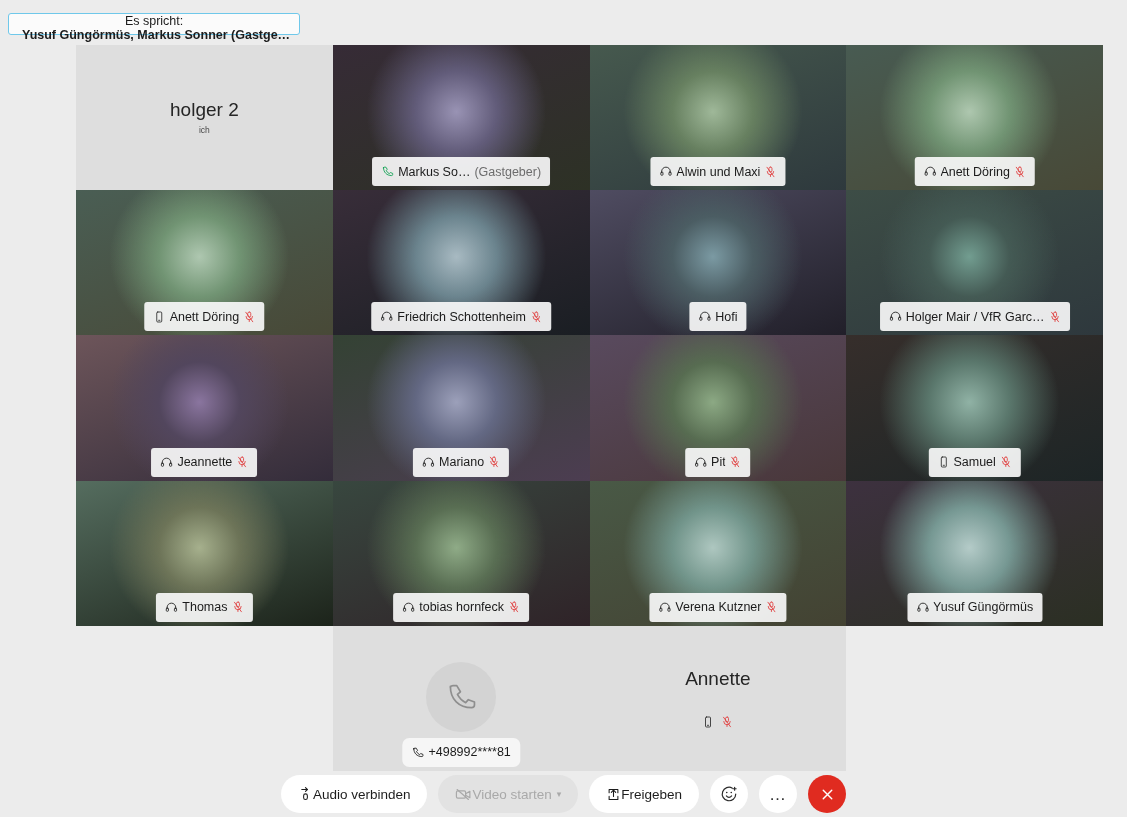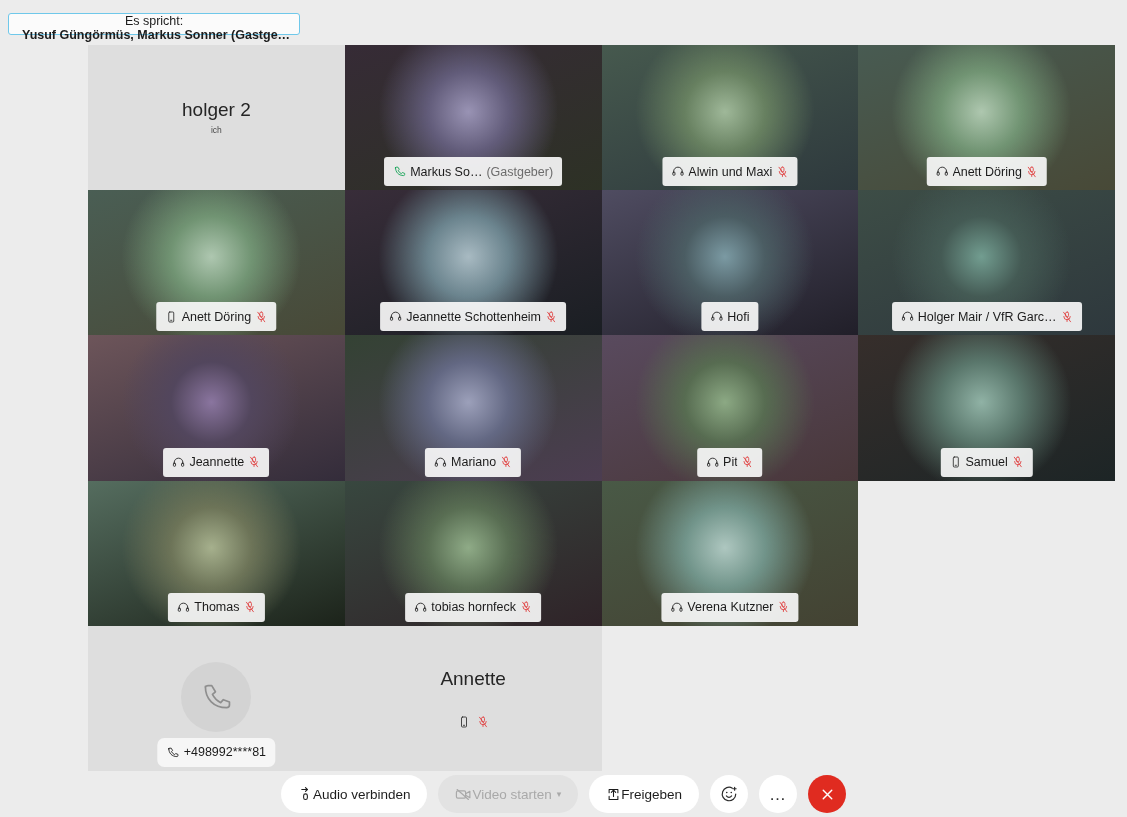--- a/index.html
+++ b/index.html
@@ -34,21 +34,21 @@
     white-space: nowrap;
     z-index: 40;
     flex-direction: column;
   }
   #speaker-banner .sb-prefix { font-weight: 400; }
   #speaker-banner .sb-names { font-weight: 700; margin-left: 4px; }
 
   
   #grid {
     position: absolute;
-    left: 88px;
+    left: 76px;
     top: 45px;
     width: 1027px;
     height: 726px;
     display: grid;
     grid-template-columns: repeat(4, 256.75px);
     grid-auto-rows: 145.2px;
   }
 
   .tile {
     position: relative;
@@ -271,21 +271,21 @@
     <div class="tile">
       <div class="photo" style="background-image: radial-gradient(circle at 48% 46%, rgb(168, 186, 194) 0%, rgb(107, 132, 142) 26%, transparent 58%), linear-gradient(160deg, rgb(56, 45, 57) 0%, rgb(26, 30, 35) 100%);"></div>
       <div class="badge">
         <span class="icon">
           <svg viewBox="0 0 24 24" fill="none" stroke-width="1.7" stroke-linecap="round" stroke-linejoin="round" width="13" height="13" stroke="#2b2b2b">
             <path d="M4 14v-2a8 8 0 0 1 16 0v2"></path>
             <rect x="2.5" y="13" width="4" height="6" rx="1.6"></rect>
             <rect x="17.5" y="13" width="4" height="6" rx="1.6"></rect>
           </svg>
         </span>
-        <span class="bname">Jeannette Schottenheim</span>
+        <span class="bname">Friedrich Schottenheim</span>
         <span class="icon">
           <svg viewBox="0 0 24 24" fill="none" stroke-width="1.7" stroke-linecap="round" stroke-linejoin="round" width="12" height="12" stroke="#e03a3a">
             <rect x="9" y="2" width="6" height="10" rx="3"></rect>
             <path d="M5.5 11a6.5 6.5 0 0 0 13 0"></path>
             <path d="M12 17.5V21"></path>
             <path d="M5 2.5l14 19"></path>
           </svg>
         </span>
       </div>
     </div>
@@ -460,20 +460,33 @@
         </span>
         <span class="bname">Verena Kutzner</span>
         <span class="icon">
           <svg viewBox="0 0 24 24" fill="none" stroke-width="1.7" stroke-linecap="round" stroke-linejoin="round" width="12" height="12" stroke="#e03a3a">
             <rect x="9" y="2" width="6" height="10" rx="3"></rect>
             <path d="M5.5 11a6.5 6.5 0 0 0 13 0"></path>
             <path d="M12 17.5V21"></path>
             <path d="M5 2.5l14 19"></path>
           </svg>
         </span>
+      </div>
+    </div>
+    <div class="tile active">
+      <div class="photo" style="background-image: radial-gradient(circle at 48% 46%, rgb(180, 203, 200) 0%, rgb(118, 152, 147) 26%, transparent 58%), linear-gradient(160deg, rgb(61, 49, 63) 0%, rgb(43, 47, 35) 100%);"></div>
+      <div class="badge">
+        <span class="icon">
+          <svg viewBox="0 0 24 24" fill="none" stroke-width="1.7" stroke-linecap="round" stroke-linejoin="round" width="13" height="13" stroke="#2b2b2b">
+            <path d="M4 14v-2a8 8 0 0 1 16 0v2"></path>
+            <rect x="2.5" y="13" width="4" height="6" rx="1.6"></rect>
+            <rect x="17.5" y="13" width="4" height="6" rx="1.6"></rect>
+          </svg>
+        </span>
+        <span class="bname">Yusuf Güngörmüs</span>
       </div>
     </div>
     <div class="tile empty"></div>
     <div class="tile placeholder">
       <div class="ph-avatar">
         <svg viewBox="0 0 24 24" fill="none" stroke-width="1.2" stroke-linecap="round" stroke-linejoin="round" width="34" height="34" stroke="#8e8e8e">
           <path d="M4.5 4.5c0 9 6 15 15 15 1.3 0 2-0.8 2-1.8v-2.2l-4.3-1.6-1.9 2.1a13 13 0 0 1-5.8-5.8l2.1-1.9L9 4H6.5c-1.1 0-2 .6-2 1.5z"></path>
         </svg>
       </div>
       <div class="badge badge-phone-only">

